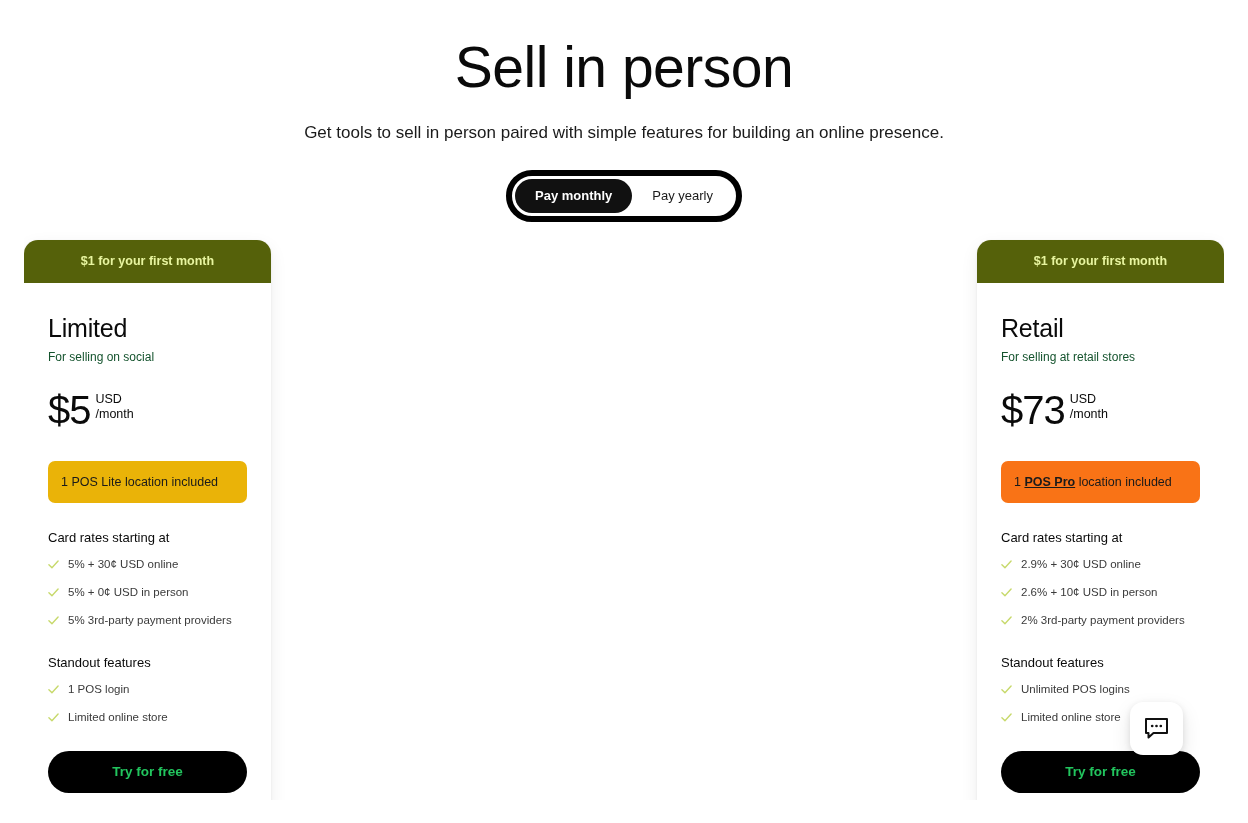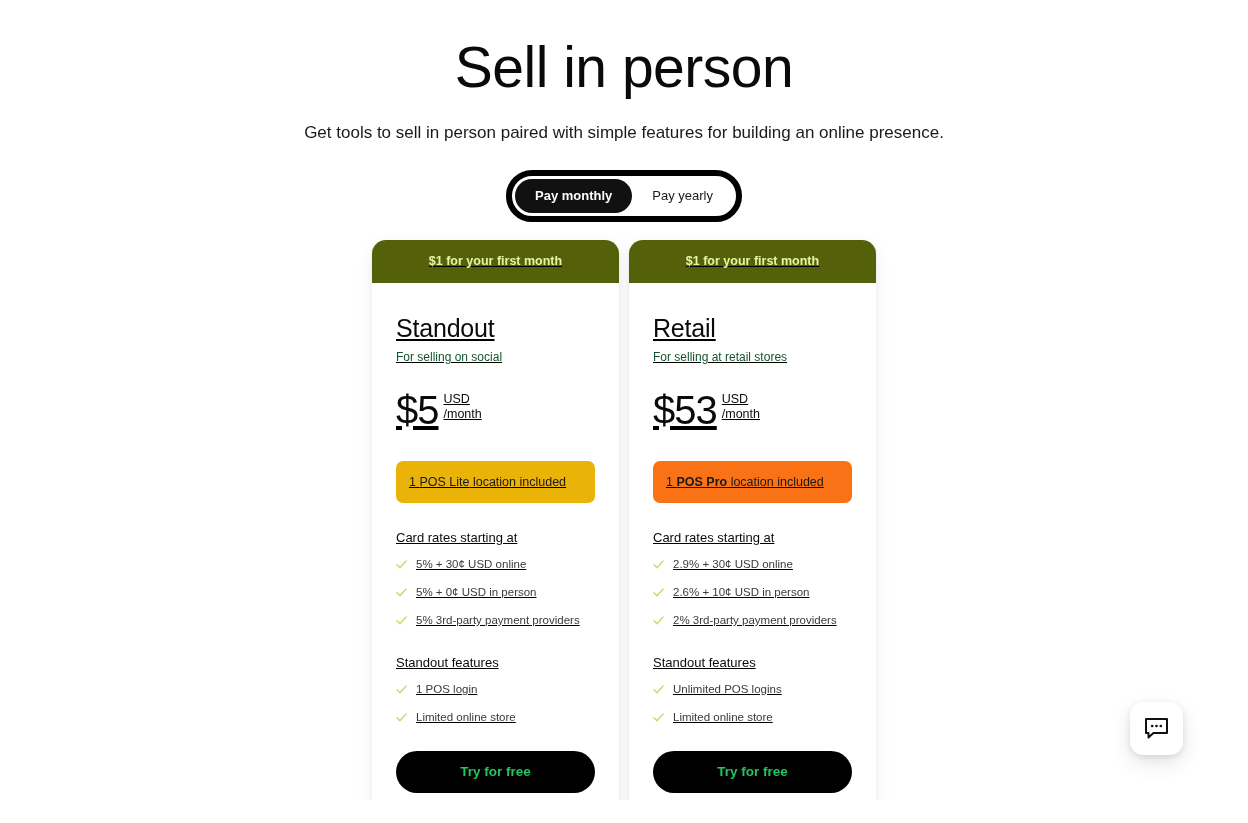--- a/index.html
+++ b/index.html
@@ -93,23 +93,22 @@
   }
 
   .toggle-opt:not(.active) {
     font-weight: 400;
   }
 
   
   .plans {
     margin-top: 18px;
     display: flex;
-    justify-content: center;
+    justify-content: space-between;
     gap: 10px;
-    text-decoration: underline;
   }
 
   .card {
     width: 247px;
     background: #ffffff;
     border-radius: 14px;
     box-shadow: 0 1px 3px rgba(0,0,0,0.07), 0 6px 18px rgba(0,0,0,0.07);
     overflow: hidden;
     display: flex;
     flex-direction: column;
@@ -270,21 +269,21 @@
         <button class="toggle-opt active">Pay monthly</button>
         <button class="toggle-opt">Pay yearly</button>
       </div>
     </div>
 
     <div class="plans">
 
       <div class="card">
         <div class="card-banner">$1 for your first month</div>
         <div class="card-body">
-          <div class="plan-name">Standout</div>
+          <div class="plan-name">Limited</div>
           <div class="plan-tagline">For selling on social</div>
 
           <div class="price-row">
             <span class="price-amount">$5</span>
             <span class="price-meta">
               <span>USD</span><br>
               <span>/month</span>
             </span>
           </div>
 
@@ -336,21 +335,21 @@
         </div>
       </div>
 
       <div class="card">
         <div class="card-banner">$1 for your first month</div>
         <div class="card-body">
           <div class="plan-name">Retail</div>
           <div class="plan-tagline">For selling at retail stores</div>
 
           <div class="price-row">
-            <span class="price-amount">$53</span>
+            <span class="price-amount">$73</span>
             <span class="price-meta">
               <span>USD</span><br>
               <span>/month</span>
             </span>
           </div>
 
           <div class="location-chip highlight">
             <span>1 </span><span class="chip-strong">POS Pro</span><span> location included</span>
           </div>
 

